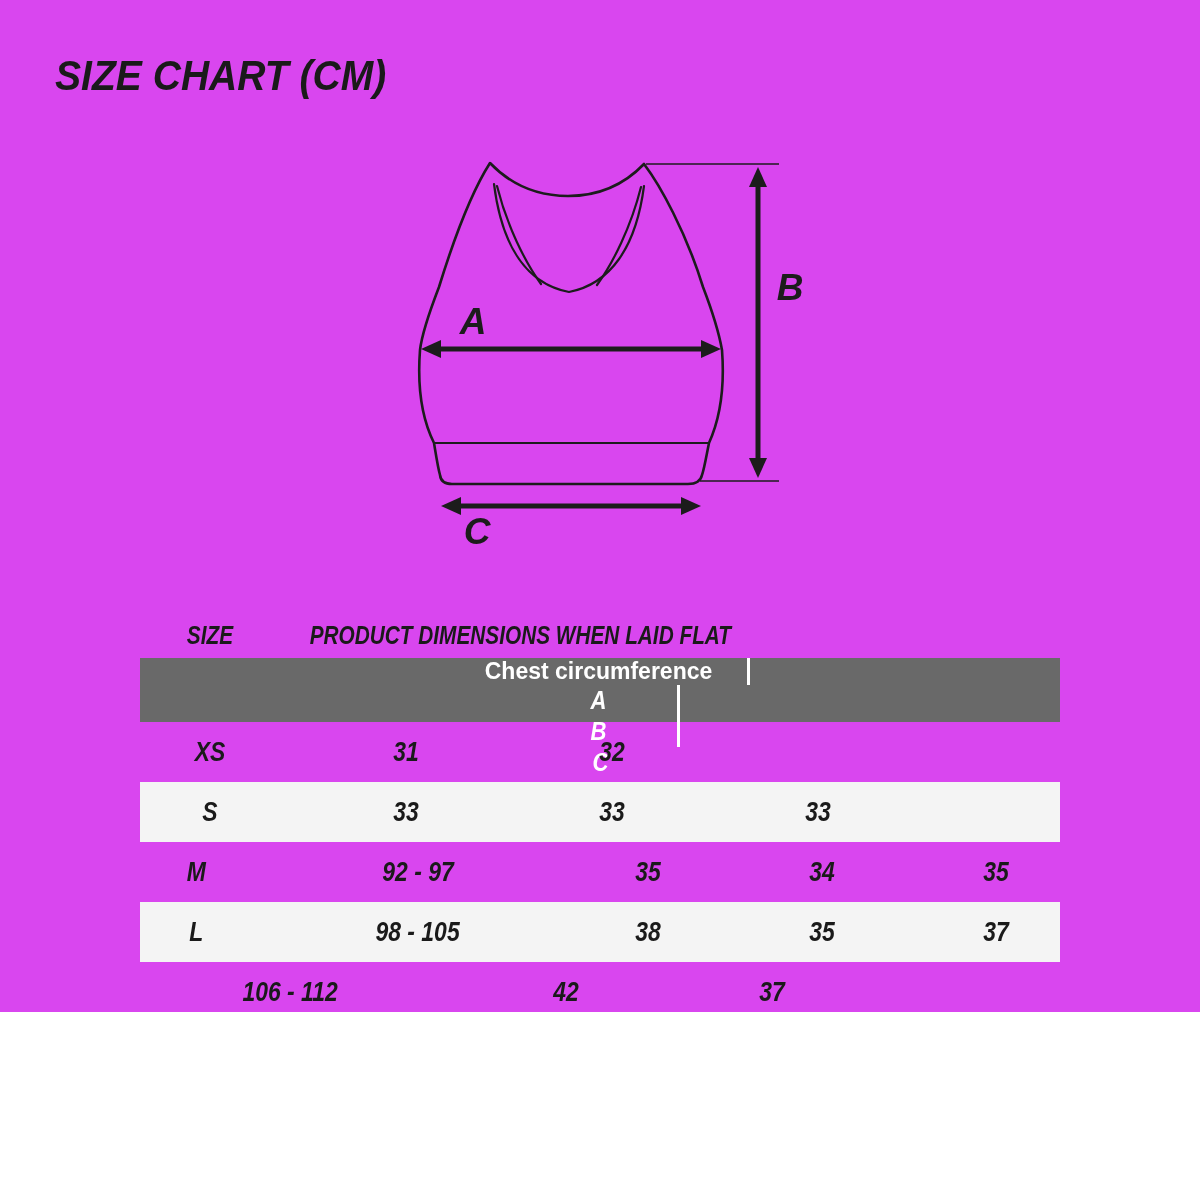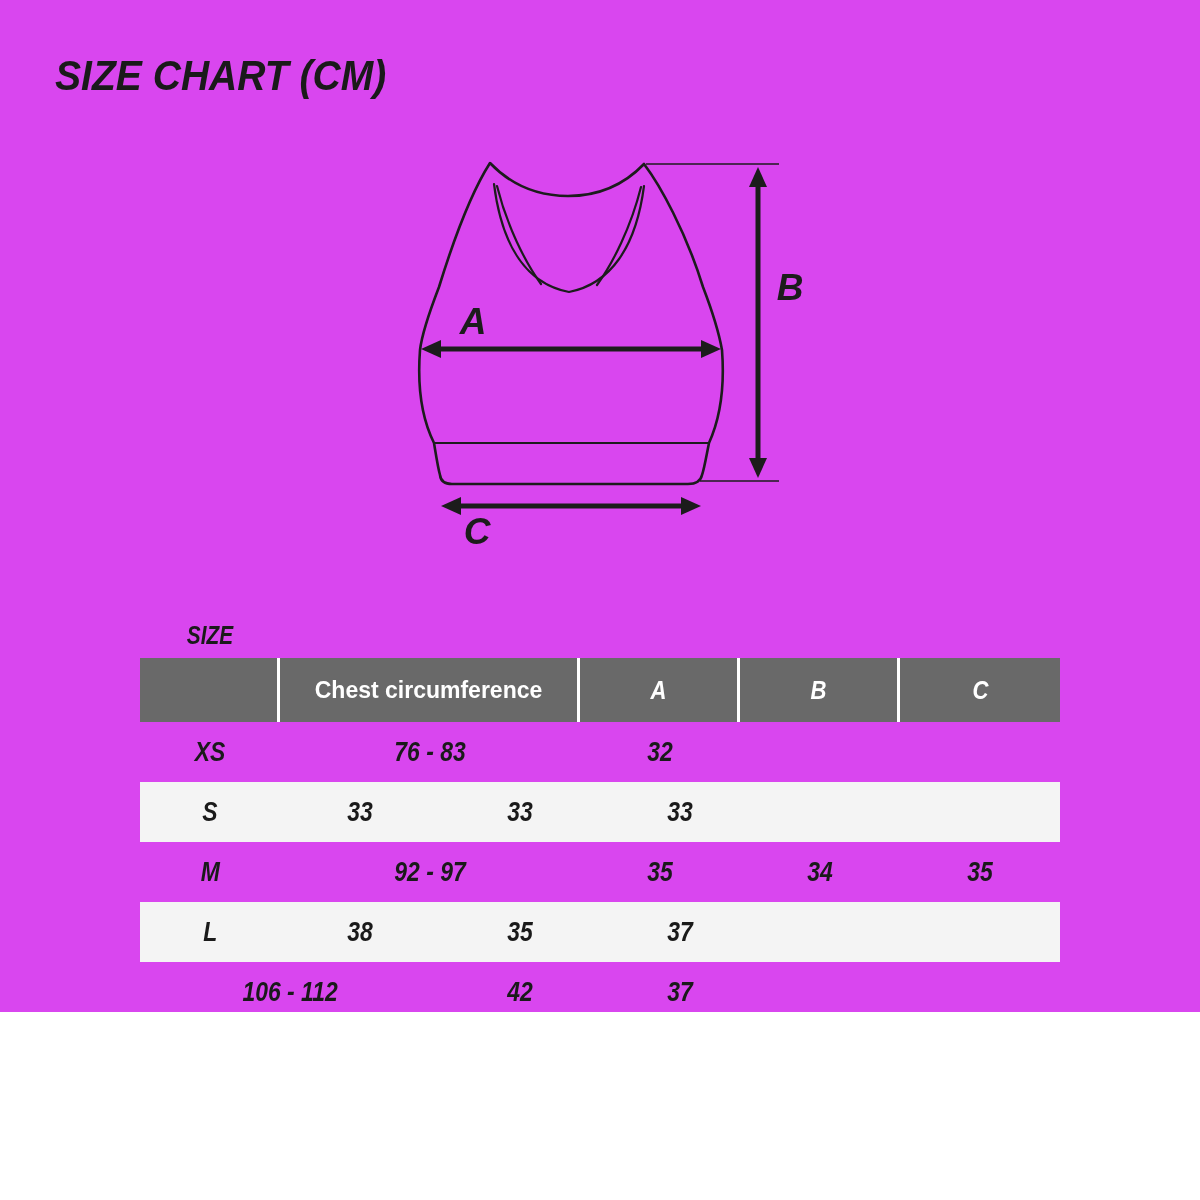--- a/index.html
+++ b/index.html
@@ -24,22 +24,22 @@
   .ref-line { stroke:#1c1c1c; stroke-width:1.4; }
   .arrow-head { fill:#1c1c1c; stroke:none; }
   .dim-label {
     font-family:"Liberation Sans", sans-serif;
     font-style:italic; font-weight:bold; font-size:37px;
     fill:#1c1c1c; text-anchor:middle;
   }
   
   .size-table { position:absolute; left:140px; top:612px; width:920px; }
   .grow { display:flex; height:46px; align-items:center; }
-  .trow { display:flex; height:60px; align-items:flex-start; }
-  .hrow { display:flex; height:64px; align-items:center; background:var(--header-bg,#696969); }
+  .trow { display:flex; height:60px; align-items:flex-start;gap:46px; }
+  .hrow { display:flex; height:64px; align-items:center; background:var(--header-bg,#696969);flex-direction:column; }
   .alt { background:var(--alt-row-bg,#f4f4f4); }
   .cell { display:flex; align-items:center; justify-content:center; height:100%; box-sizing:border-box; }
   .c1 { width:140px; }
   .c2 { width:300px; }
   .c3,.c4,.c5 { width:160px; }
   .gh {
     font-size:26px; font-weight:bold; font-style:italic;
     white-space:nowrap;
   }
   .g3 { width:480px; }
@@ -105,20 +105,23 @@
     <polygon class="arrow-head" points="701,506 681,497 681,515"></polygon>
     <text class="dim-label" x="477" y="544">C</text>
   </svg>
 
   <div class="size-table">
 
     <div class="grow">
       <div class="cell c1 gh">
         <span class="cnd">SIZE</span>
       </div>
+      <div class="cell g3 gh">
+        <span class="cnd">PRODUCT DIMENSIONS WHEN LAID FLAT</span>
+      </div>
     </div>
 
     <div class="hrow">
       <div class="cell c1 hcell"></div>
       <div class="cell c2 hcell chest-label">
         <span>Chest circumference</span>
       </div>
       <div class="cell c3 hcell abc-label">
         <span class="cnd85">A</span>
       </div>
@@ -127,22 +130,22 @@
       </div>
       <div class="cell c5 hcell-last abc-label" style="width:160px">
         <span class="cnd85">C</span>
       </div>
     </div>
 
     <div class="trow">
       <div class="cell c1 val">
           <span class="cnd85">XS</span>
         </div>
-      <div class="cell c2 val">
-          <span class="cnd85">76 - 83</span>
+      <div class="cell c3 val">
+          <span class="cnd85">31</span>
         </div>
       <div class="cell c4 val">
           <span class="cnd85">32</span>
         </div>
     </div>
 
     <div class="trow alt">
       <div class="cell c1 val">
           <span class="cnd85">S</span>
         </div>
@@ -171,20 +174,23 @@
           <span class="cnd85">34</span>
         </div>
       <div class="cell c5 val">
           <span class="cnd85">35</span>
         </div>
     </div>
 
     <div class="trow alt">
       <div class="cell c1 val">
           <span class="cnd85">L</span>
+        </div>
+      <div class="cell c2 val">
+          <span class="cnd85">98 - 105</span>
         </div>
       <div class="cell c3 val">
           <span class="cnd85">38</span>
         </div>
       <div class="cell c4 val">
           <span class="cnd85">35</span>
         </div>
       <div class="cell c5 val">
           <span class="cnd85">37</span>
         </div>

